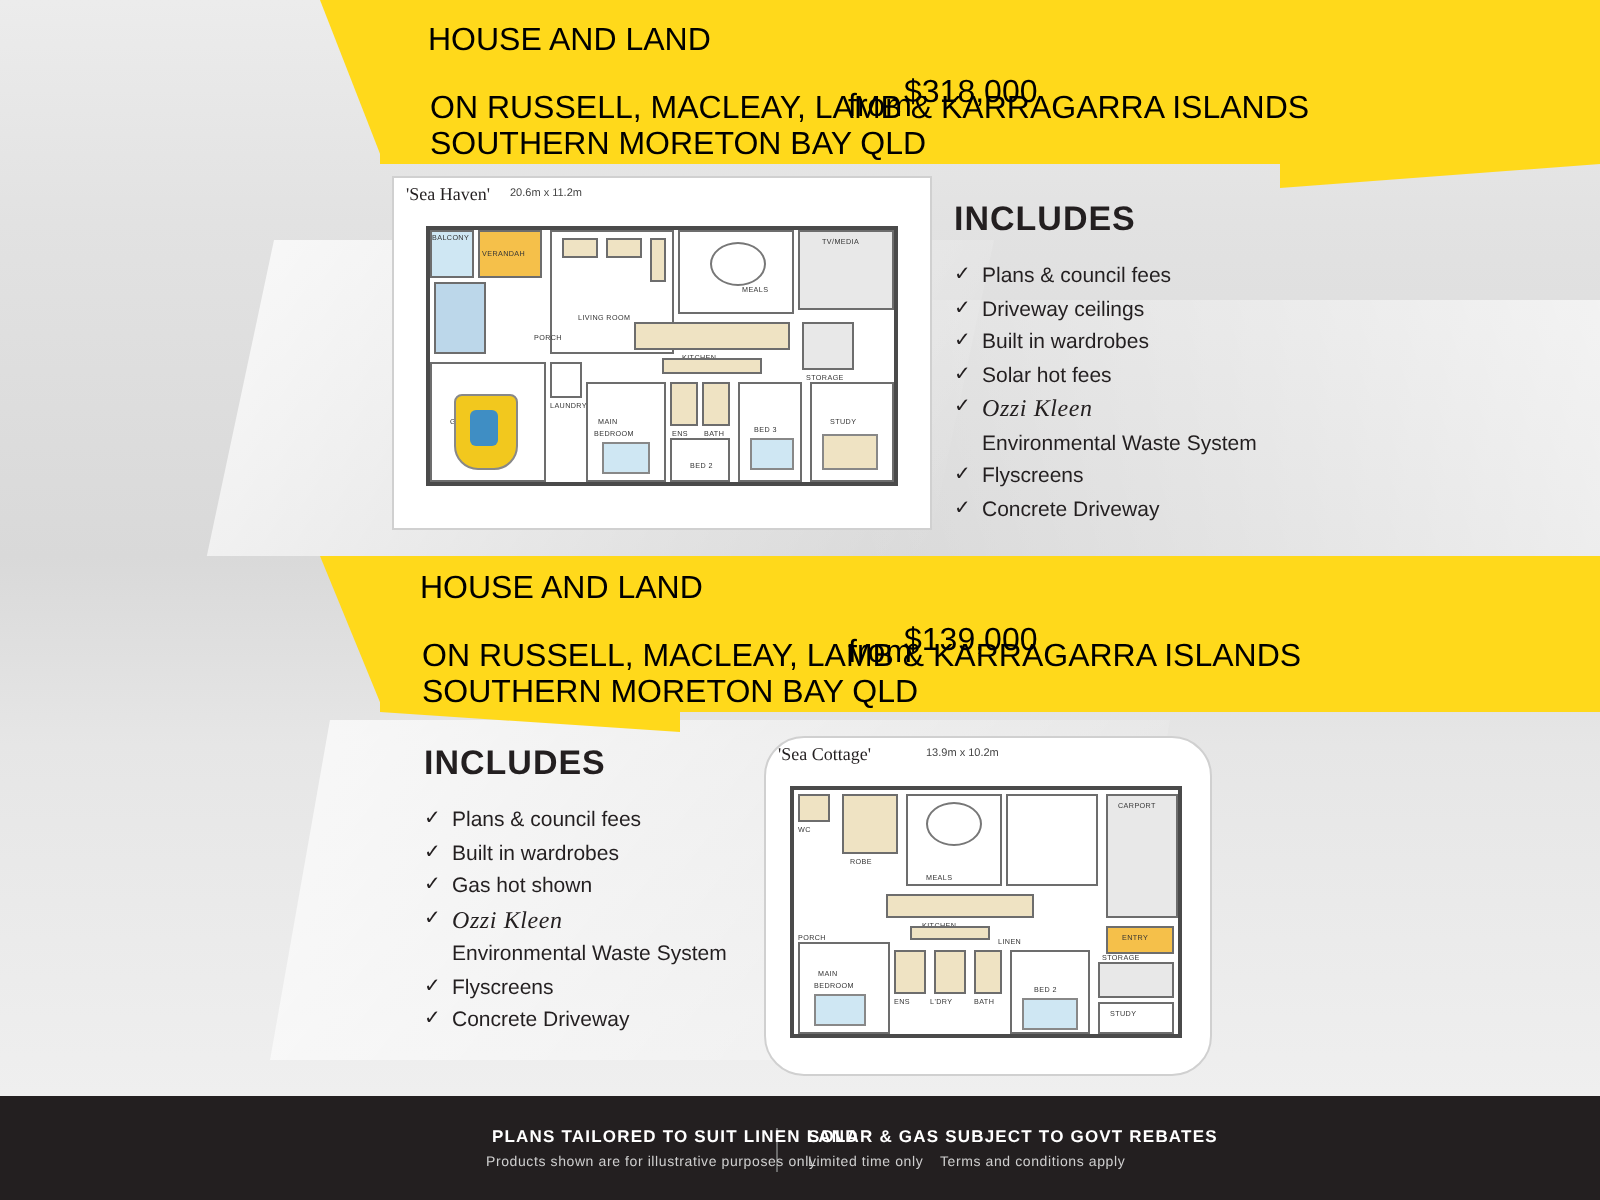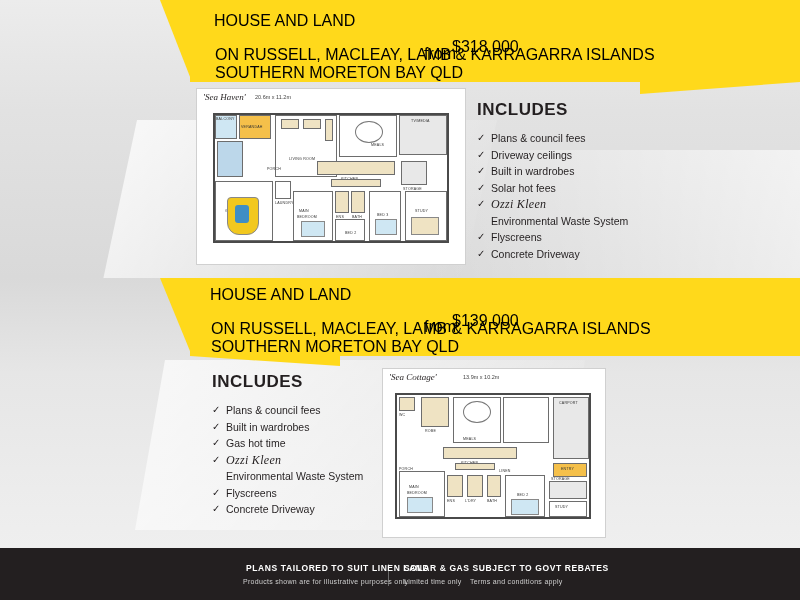--- a/index.html
+++ b/index.html
@@ -18,21 +18,21 @@
   .inc-list{list-style:none;margin:0;padding:0;}
   .inc-list li{
     font-size:10.5px;color:#231f20;line-height:16.5px;position:relative;padding-left:14px;white-space:nowrap;
   }
   .inc-list li .tick{position:absolute;left:0;top:0;font-size:10px;color:#231f20;}
   .inc-list li.noTick{padding-left:14px;}
   .ozzi{font-family:"Liberation Serif",serif;font-style:italic;font-size:12px;letter-spacing:.3px;}
 
   
   .plan{position:absolute;background:#ffffff;border:1px solid #d0d0d0;}
-  .plan-label{font-family:"Liberation Serif",serif;font-style:italic;font-size:9px;color:#231f20;}
+  .plan-label{font-family:"Liberation Serif",serif;font-size:9px;color:#231f20;}
   .plan-dims{font-size:5.5px;color:#444;}
 
   
   .rm{position:absolute;border:1px solid #6d6d6d;background:#fff;box-sizing:border-box;}
   .rml{position:absolute;font-size:3.6px;color:#333;letter-spacing:.2px;white-space:nowrap;}
   .wall{position:absolute;background:#4a4a4a;}
   .fill-tan{background:#efe3c3;}
   .fill-ylw{background:#f5c04a;}
   .fill-blue{background:#bcd7ea;}
   .fill-grey{background:#e8e8e8;}
@@ -168,29 +168,29 @@
     <div class="sub">SOUTHERN MORETON BAY QLD</div>
   </div>
   <div class="abs from" style="left:424px;top:318px;">from</div>
   <div class="abs price" style="left:452px;top:312px;">$139,000</div>
 
   <div class="abs" style="left:212px;top:372px;">
     <div class="inc-title">INCLUDES</div>
     <ul class="inc-list" style="margin-top:10px;">
       <li><span class="tick">✓</span><span>Plans &amp; council fees</span></li>
       <li><span class="tick">✓</span><span>Built in wardrobes</span></li>
-      <li><span class="tick">✓</span><span>Gas hot time</span></li>
+      <li><span class="tick">✓</span><span>Gas hot shown</span></li>
       <li><span class="tick">✓</span><span class="ozzi">Ozzi Kleen</span></li>
       <li class="noTick"><span>Environmental Waste System</span></li>
       <li><span class="tick">✓</span><span>Flyscreens</span></li>
       <li><span class="tick">✓</span><span>Concrete Driveway</span></li>
     </ul>
   </div>
 
-  <div class="plan" style="left:382px;top:368px;width:222px;height:168px;">
+  <div class="plan" style="left:382px;top:368px;width:222px;height:168px;border-radius:20px;">
     <div class="abs plan-label" style="left:6px;top:3px;">'Sea Cottage'</div>
     <div class="abs plan-dims" style="left:80px;top:5px;">13.9m x 10.2m</div>
 
     <div class="abs" style="left:6px;top:16px;width:210px;height:146px;">
       <div class="wall" style="left:6px;top:8px;width:196px;height:2px;"></div>
       <div class="wall" style="left:6px;top:8px;width:2px;height:126px;"></div>
       <div class="wall" style="left:6px;top:132px;width:196px;height:2px;"></div>
       <div class="wall" style="left:200px;top:8px;width:2px;height:126px;"></div>
 
       <div class="rm fill-tan" style="left:10px;top:12px;width:16px;height:14px;"></div>

